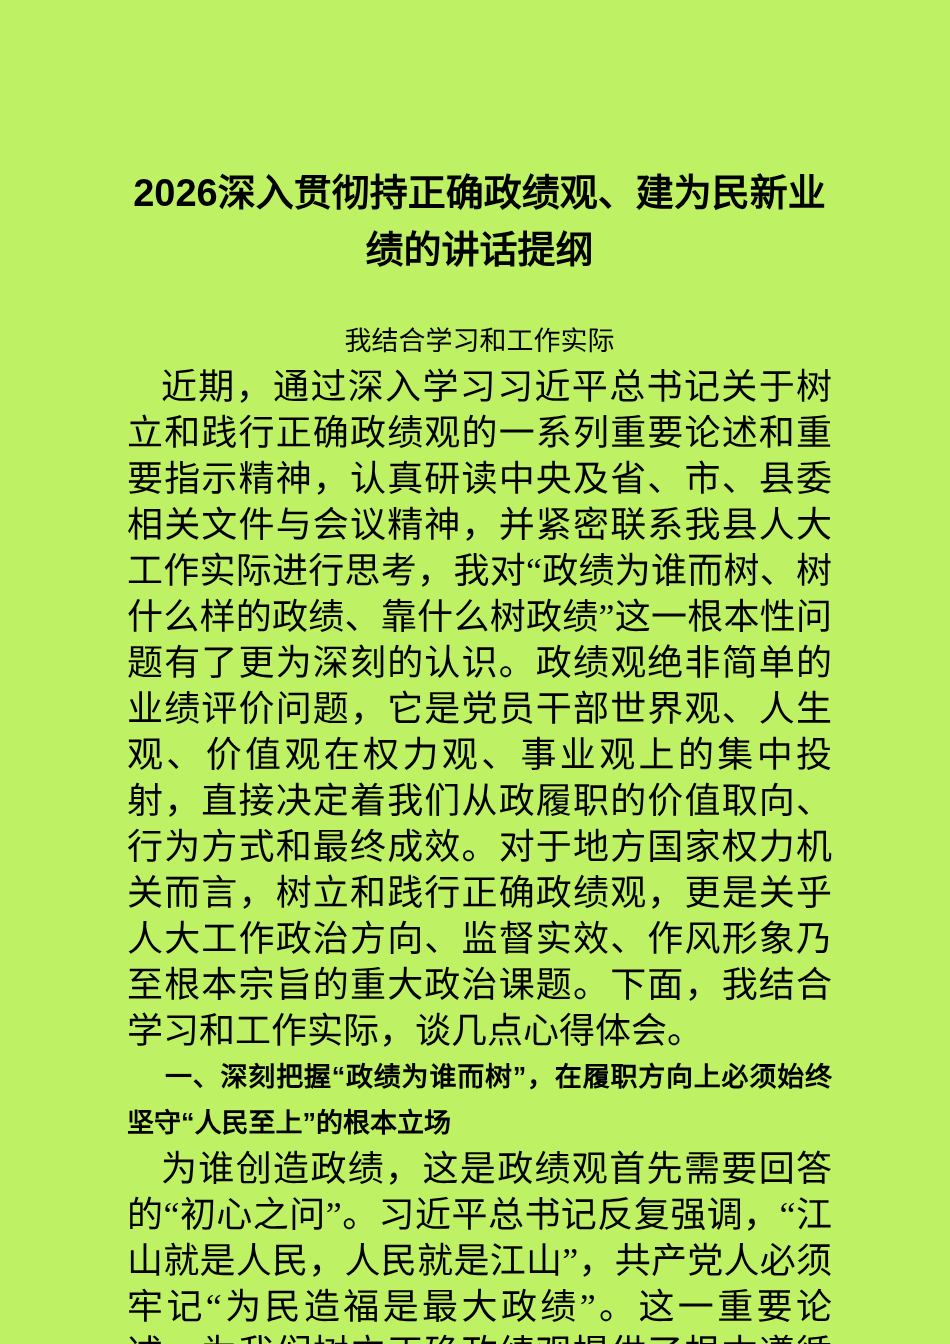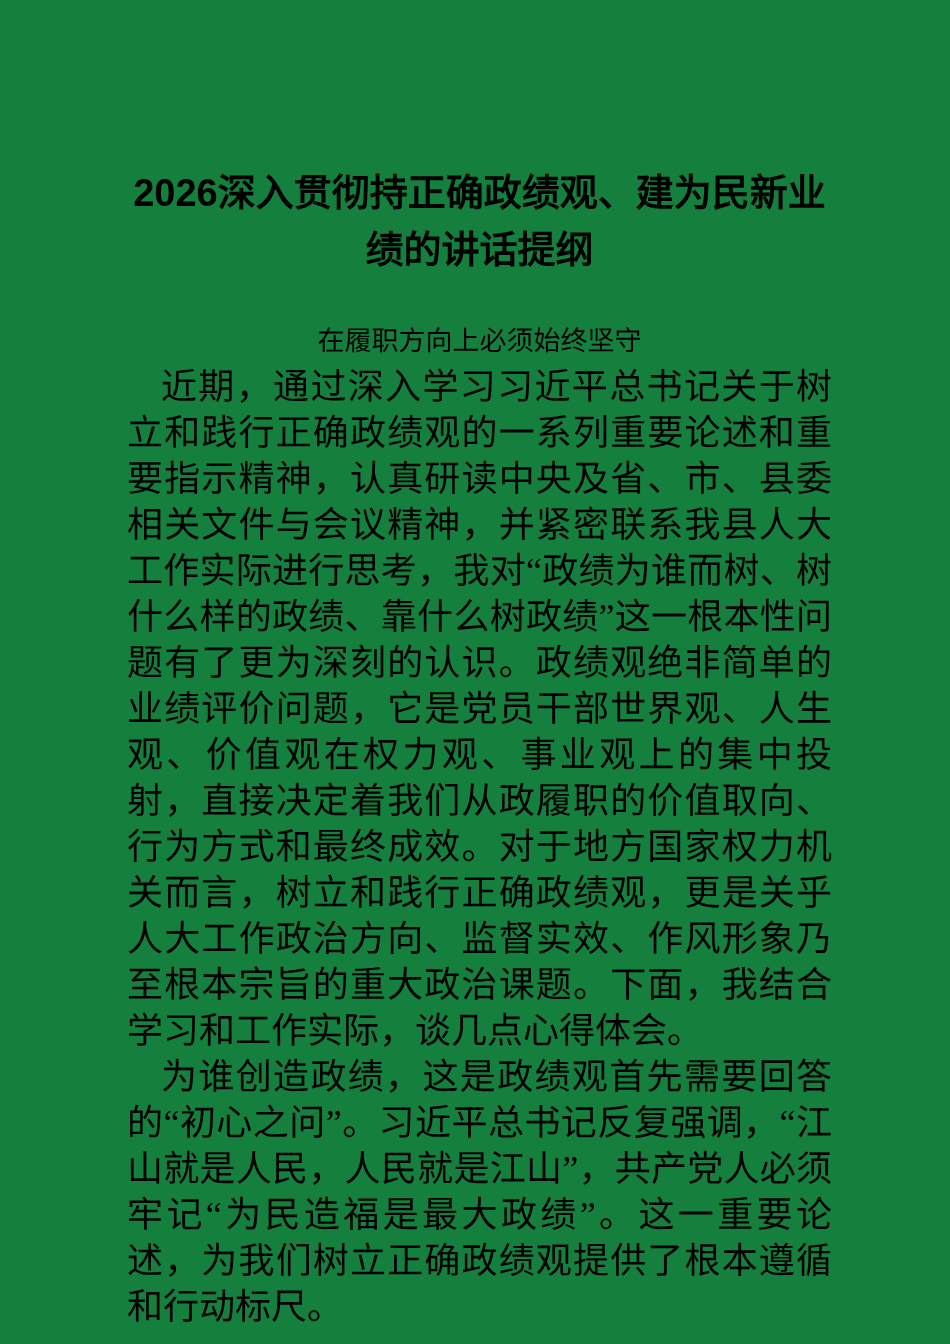--- a/index.html
+++ b/index.html
@@ -4,21 +4,21 @@
 <style>
   html, body {
     margin: 0;
     padding: 0;
     background: #ffffff;
   }
   .page {
     position: relative;
     width: 950px;
     height: 1344px;
-    background: #15803d;
+    background: #bef264;
     color: #000000;
     overflow: hidden;
     font-family: "Liberation Serif", serif;
   }
   .content {
     box-sizing: border-box;
     width: 950px;
     padding: 165px 118px 0 127px; 
   }
   .doc-title {
@@ -54,17 +54,18 @@
     text-align: justify;
     text-indent: 38px;
   }
 </style>
 </head>
 <body>
 
 <div class="page">
   <div class="content">
     <h1 class="doc-title">2026深入贯彻持正确政绩观、建为民新业绩的讲话提纲</h1>
-    <div class="doc-subtitle">在履职方向上必须始终坚守</div>
+    <div class="doc-subtitle">我结合学习和工作实际</div>
     <p class="body-para">近期，通过深入学习习近平总书记关于树立和践行正确政绩观的一系列重要论述和重要指示精神，认真研读中央及省、市、县委相关文件与会议精神，并紧密联系我县人大工作实际进行思考，我对“政绩为谁而树、树什么样的政绩、靠什么树政绩”这一根本性问题有了更为深刻的认识。政绩观绝非简单的业绩评价问题，它是党员干部世界观、人生观、价值观在权力观、事业观上的集中投射，直接决定着我们从政履职的价值取向、行为方式和最终成效。对于地方国家权力机关而言，树立和践行正确政绩观，更是关乎人大工作政治方向、监督实效、作风形象乃至根本宗旨的重大政治课题。下面，我结合学习和工作实际，谈几点心得体会。</p>
+    <h2 class="doc-heading">一、深刻把握“政绩为谁而树”，在履职方向上必须始终坚守“人民至上”的根本立场</h2>
     <p class="body-para">为谁创造政绩，这是政绩观首先需要回答的“初心之问”。习近平总书记反复强调，“江山就是人民，人民就是江山”，共产党人必须牢记“为民造福是最大政绩”。这一重要论述，为我们树立正确政绩观提供了根本遵循和行动标尺。</p>
   </div>
 </div>
 
 </body></html>

